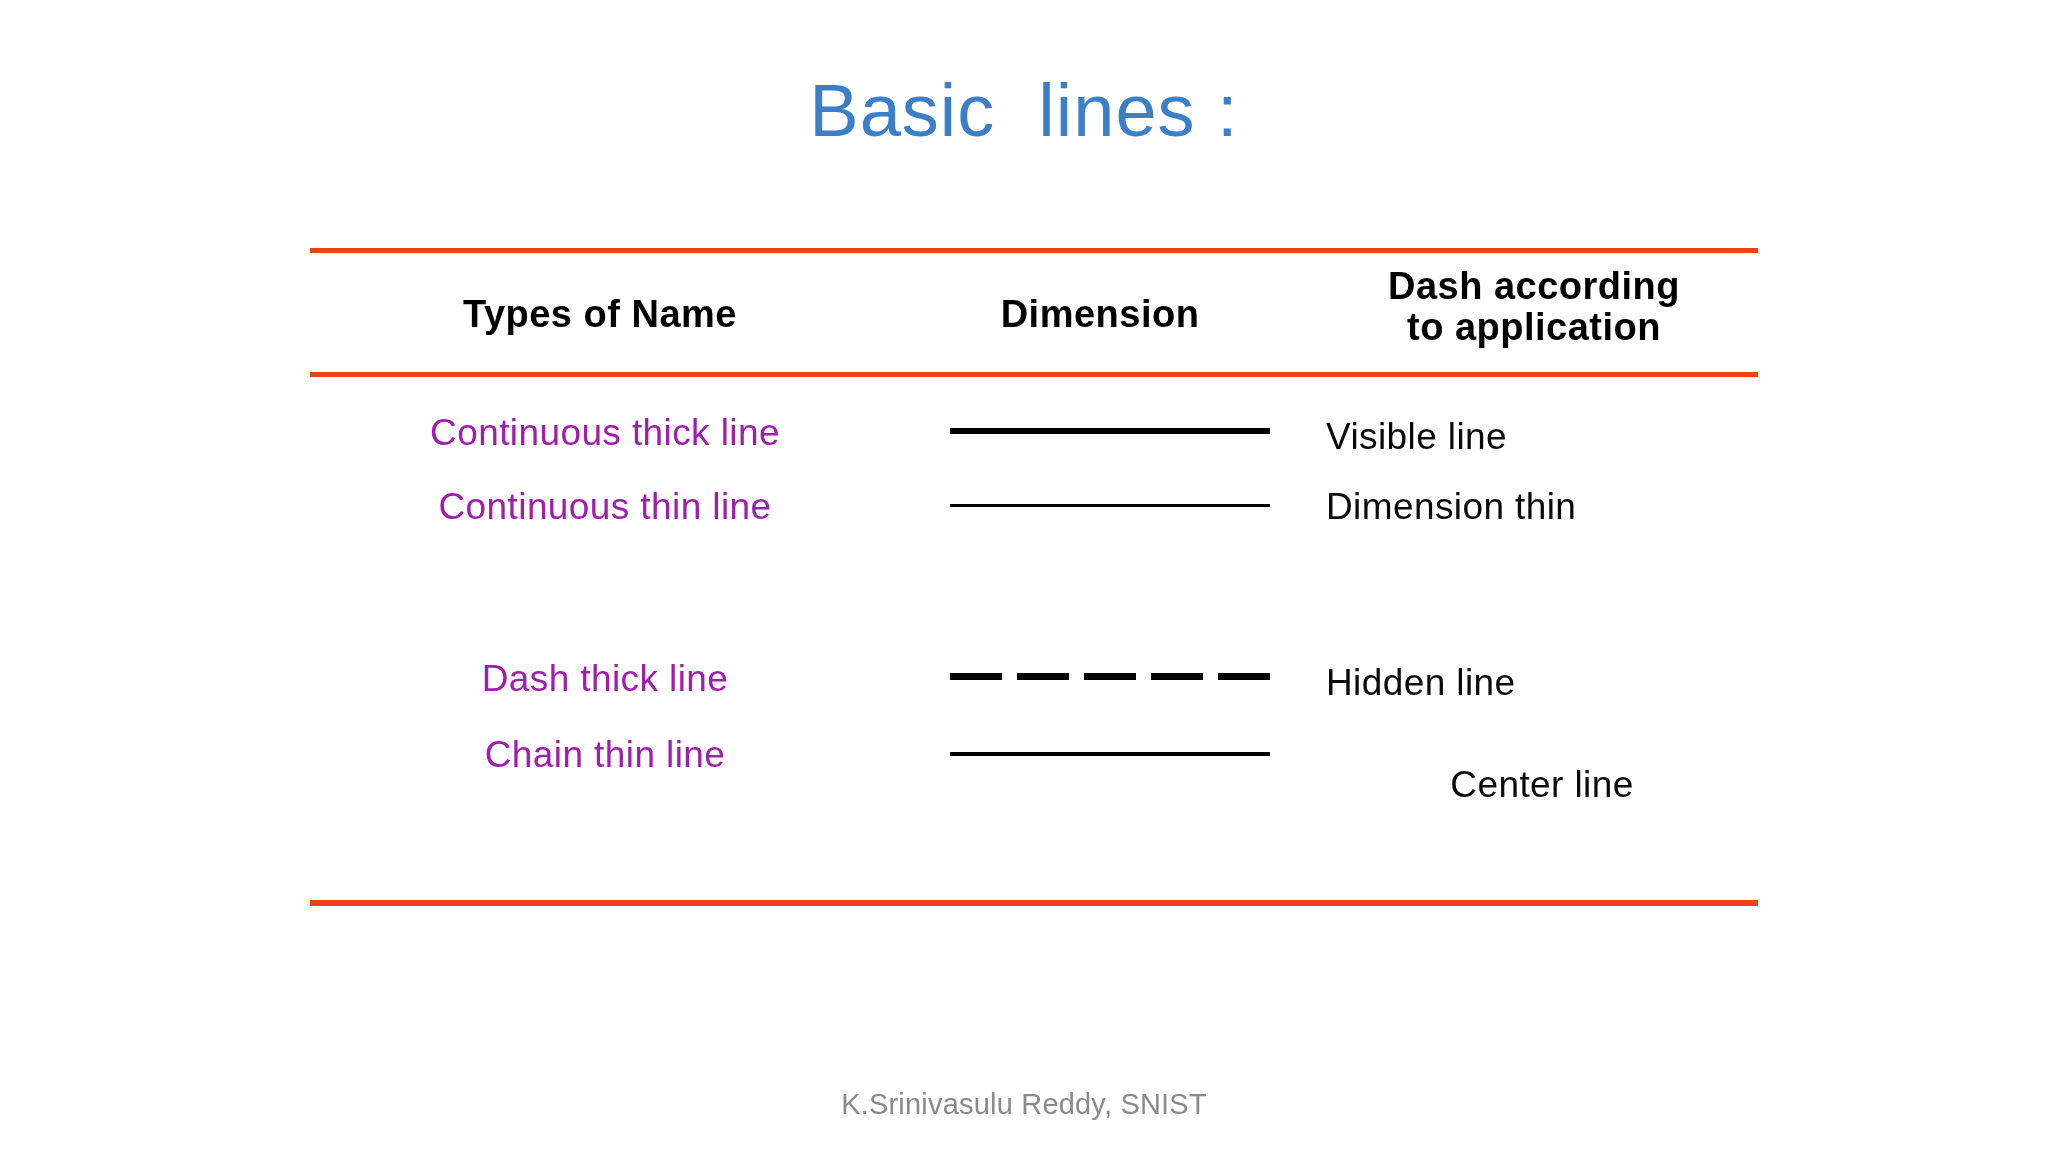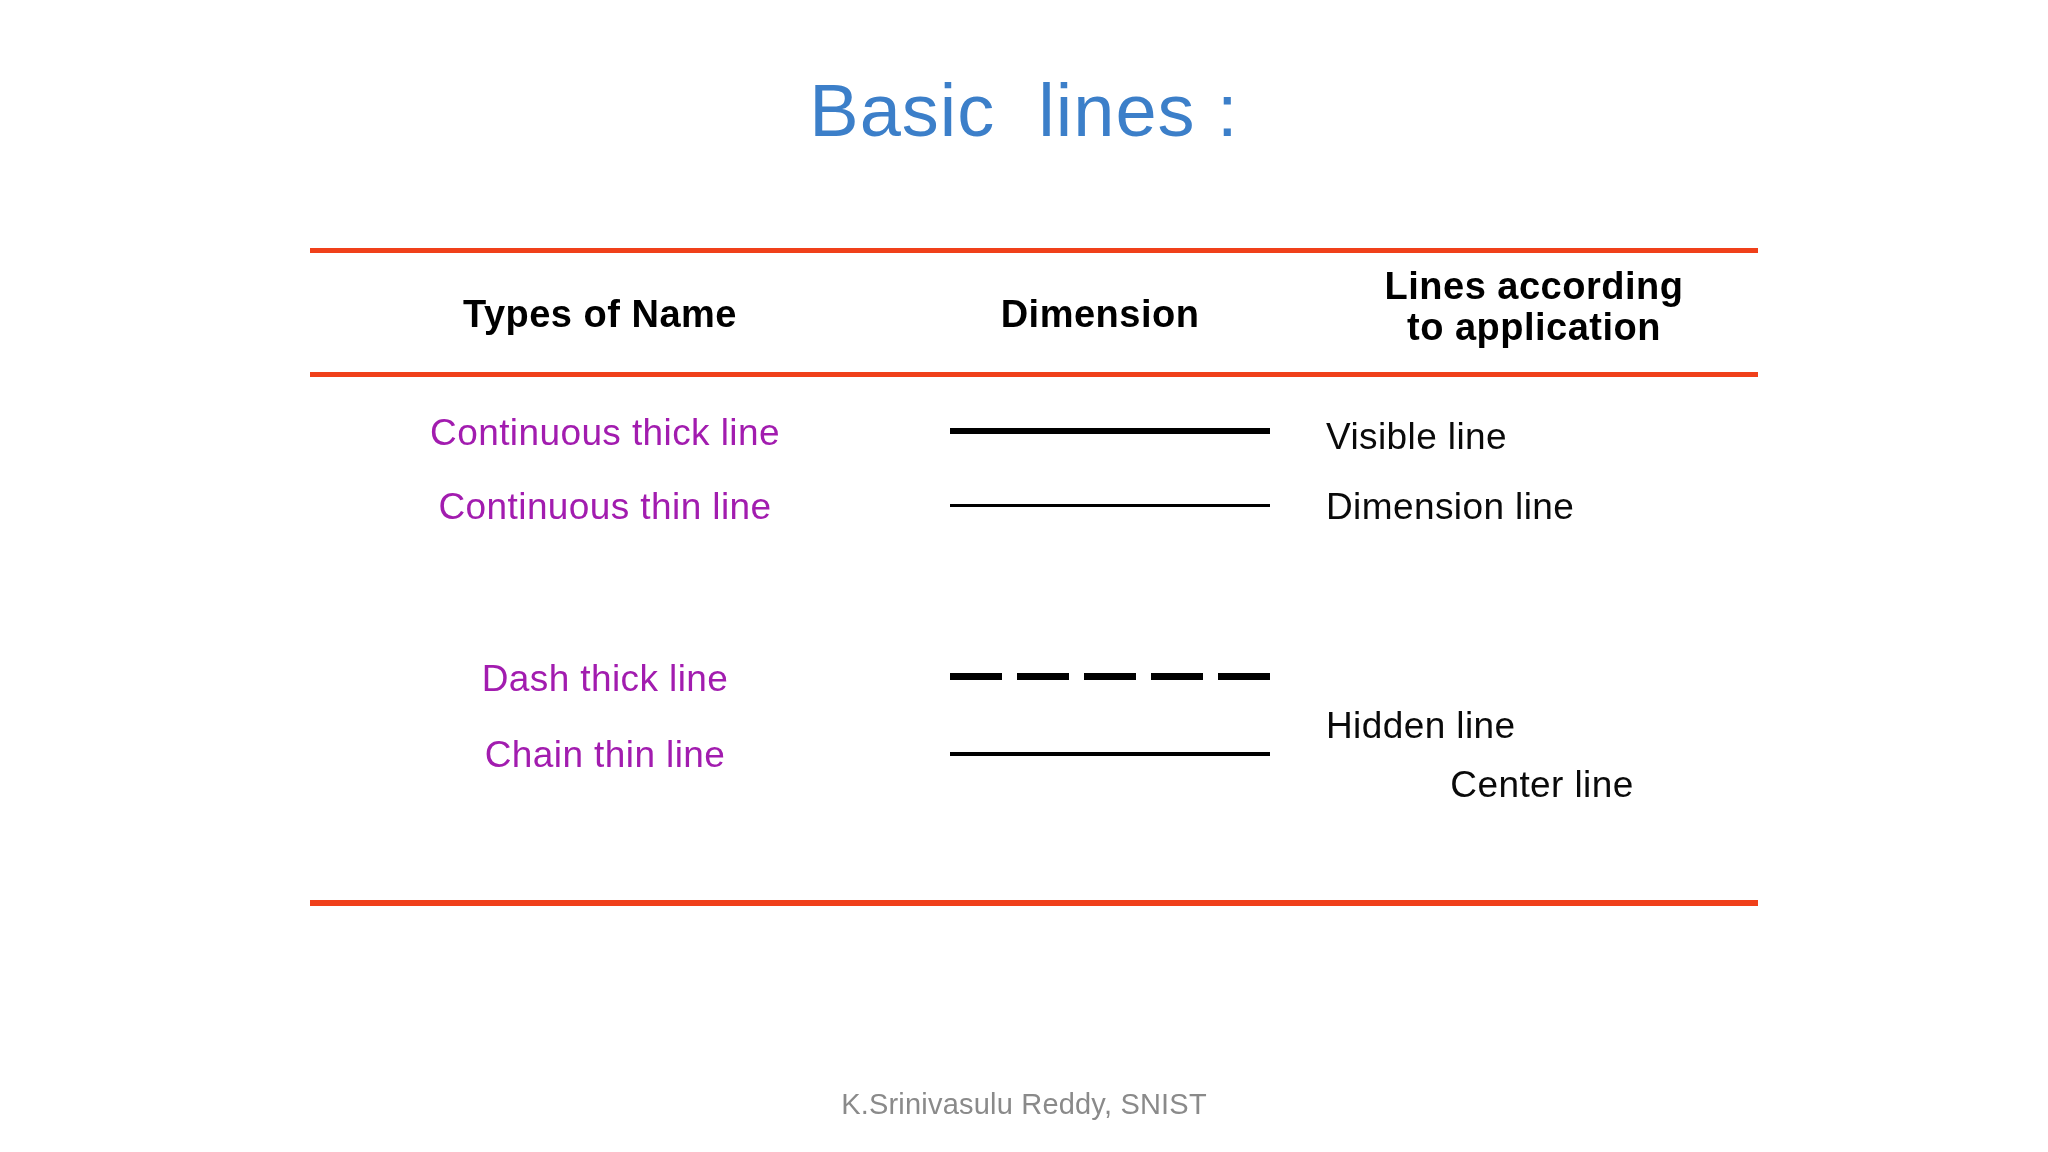--- a/index.html
+++ b/index.html
@@ -178,55 +178,55 @@
   <div class="slide-title">Basic  lines :</div>
 
   <div class="table-block">
 
     <div class="rule rule-top"></div>
     <div class="rule rule-header"></div>
     <div class="rule rule-bottom"></div>
 
     <div class="hdr hdr-types">Types of Name</div>
     <div class="hdr hdr-appearance">Dimension</div>
-    <div class="hdr hdr-name">Lines according
+    <div class="hdr hdr-name">Dash according
 to application</div>
 
     <div class="row">
       <div class="cell-type" style="top:164px;">Continuous thick line</div>
       <div class="cell-appearance" style="top:164px;">
         <div class="sample line-continuous-thick"></div>
       </div>
       <div class="cell-names" style="top:164px;">
         <span class="nm">Visible line</span>
       </div>
     </div>
 
     <div class="row">
       <div class="cell-type" style="top:238px;">Continuous thin line</div>
       <div class="cell-appearance" style="top:238px;">
         <div class="sample line-continuous-thin"></div>
       </div>
       <div class="cell-names" style="top:234px;">
-        <span class="nm">Dimension line</span>
+        <span class="nm">Dimension thin</span>
       </div>
     </div>
 
     <div class="row">
       <div class="cell-type" style="top:410px;">Dash thick line</div>
       <div class="cell-appearance" style="top:410px;">
         <div class="sample line-dash-thick">
           <i></i>
             <i></i>
             <i></i>
             <i></i>
             <i></i>
         </div>
       </div>
-      <div class="cell-names" style="top:410px;margin-top:43px;">
+      <div class="cell-names" style="top:410px;">
         <span class="nm">Hidden line</span>
       </div>
     </div>
 
     <div class="row">
       <div class="cell-type" style="top:486px;">Chain thin line</div>
       <div class="cell-appearance" style="top:486px;">
         <div class="sample line-chain-thin">
           <i class="long"></i>
             <i class="short"></i>

